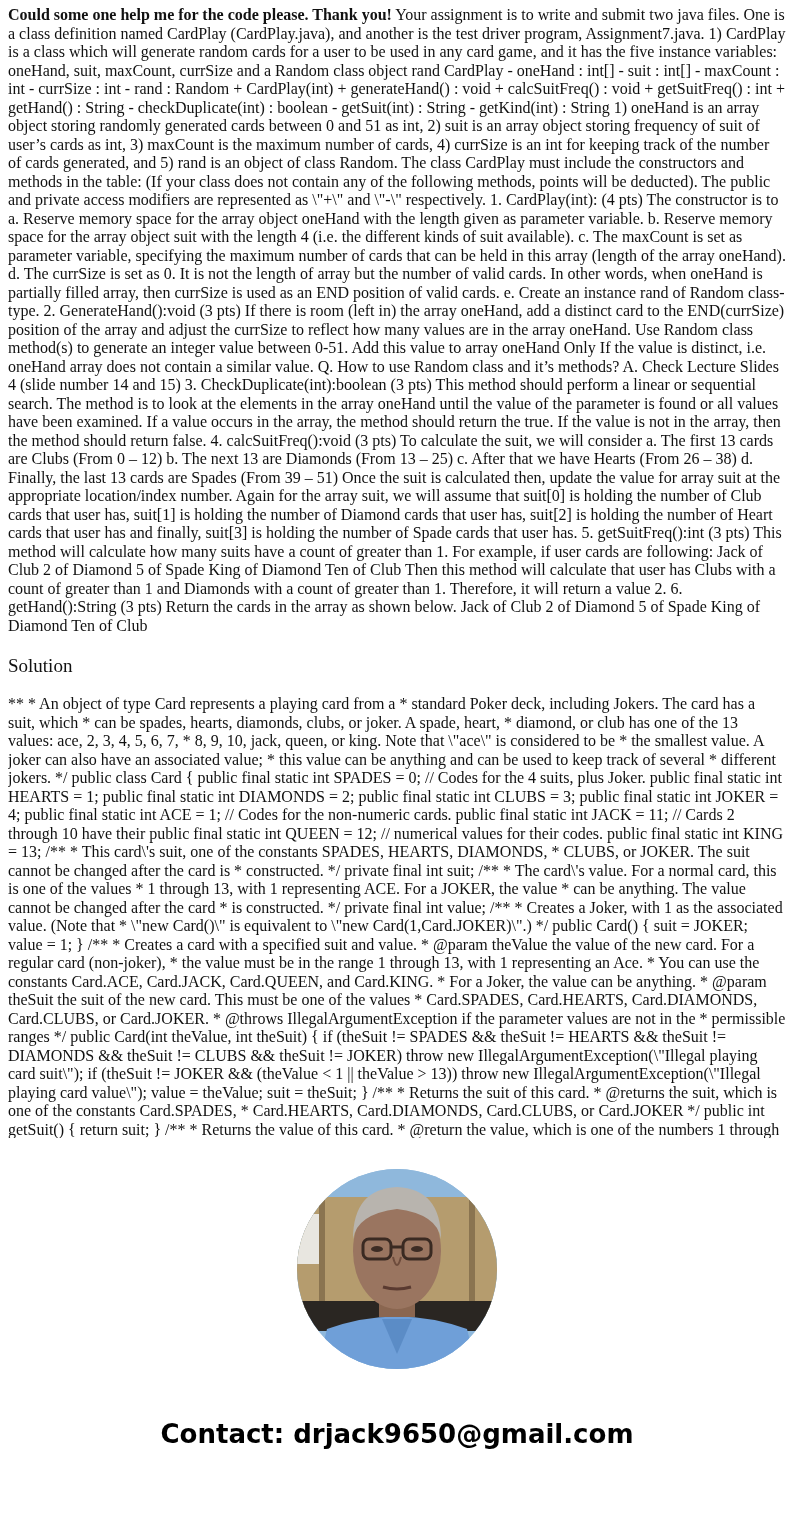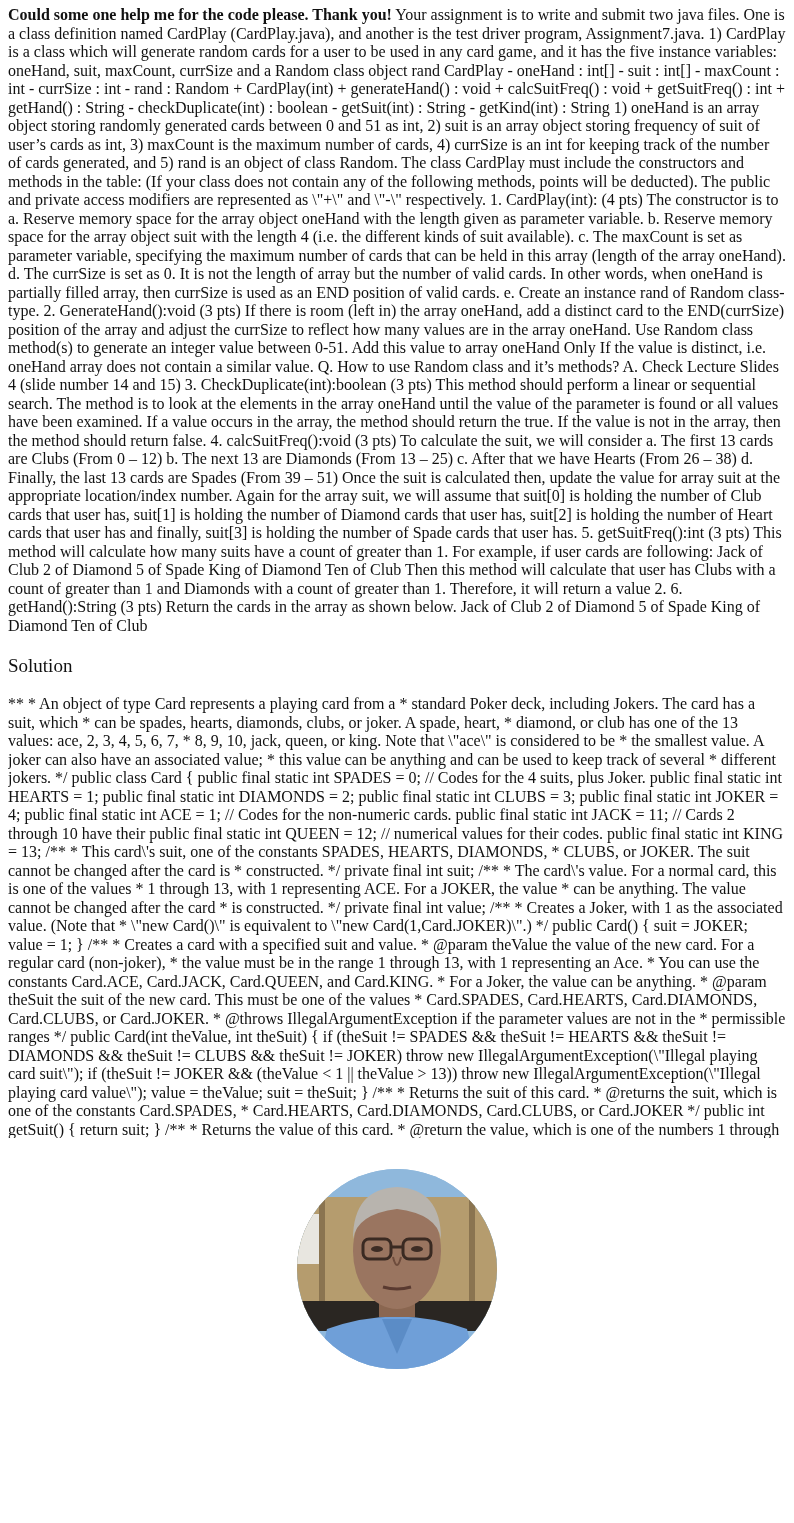--- a/index.html
+++ b/index.html
@@ -87,13 +87,14 @@
       <line x1="94" y1="78" x2="106" y2="78" stroke="#3a2a22" stroke-width="3"></line>
       <ellipse cx="80" cy="80" rx="6" ry="3" fill="#3d2c24"></ellipse>
       <ellipse cx="120" cy="80" rx="6" ry="3" fill="#3d2c24"></ellipse>
       <path d="M96 88 Q100 104 104 88" fill="none" stroke="#6e4c3c" stroke-width="2"></path>
       <path d="M86 118 Q100 122 114 118" fill="none" stroke="#5a3a30" stroke-width="3"></path>
     </svg>
   </div>
 </div>
 
 <div class="footer">
+  <div>Contact: drjack9650@gmail.com</div>
 </div>
 
 </body></html>

